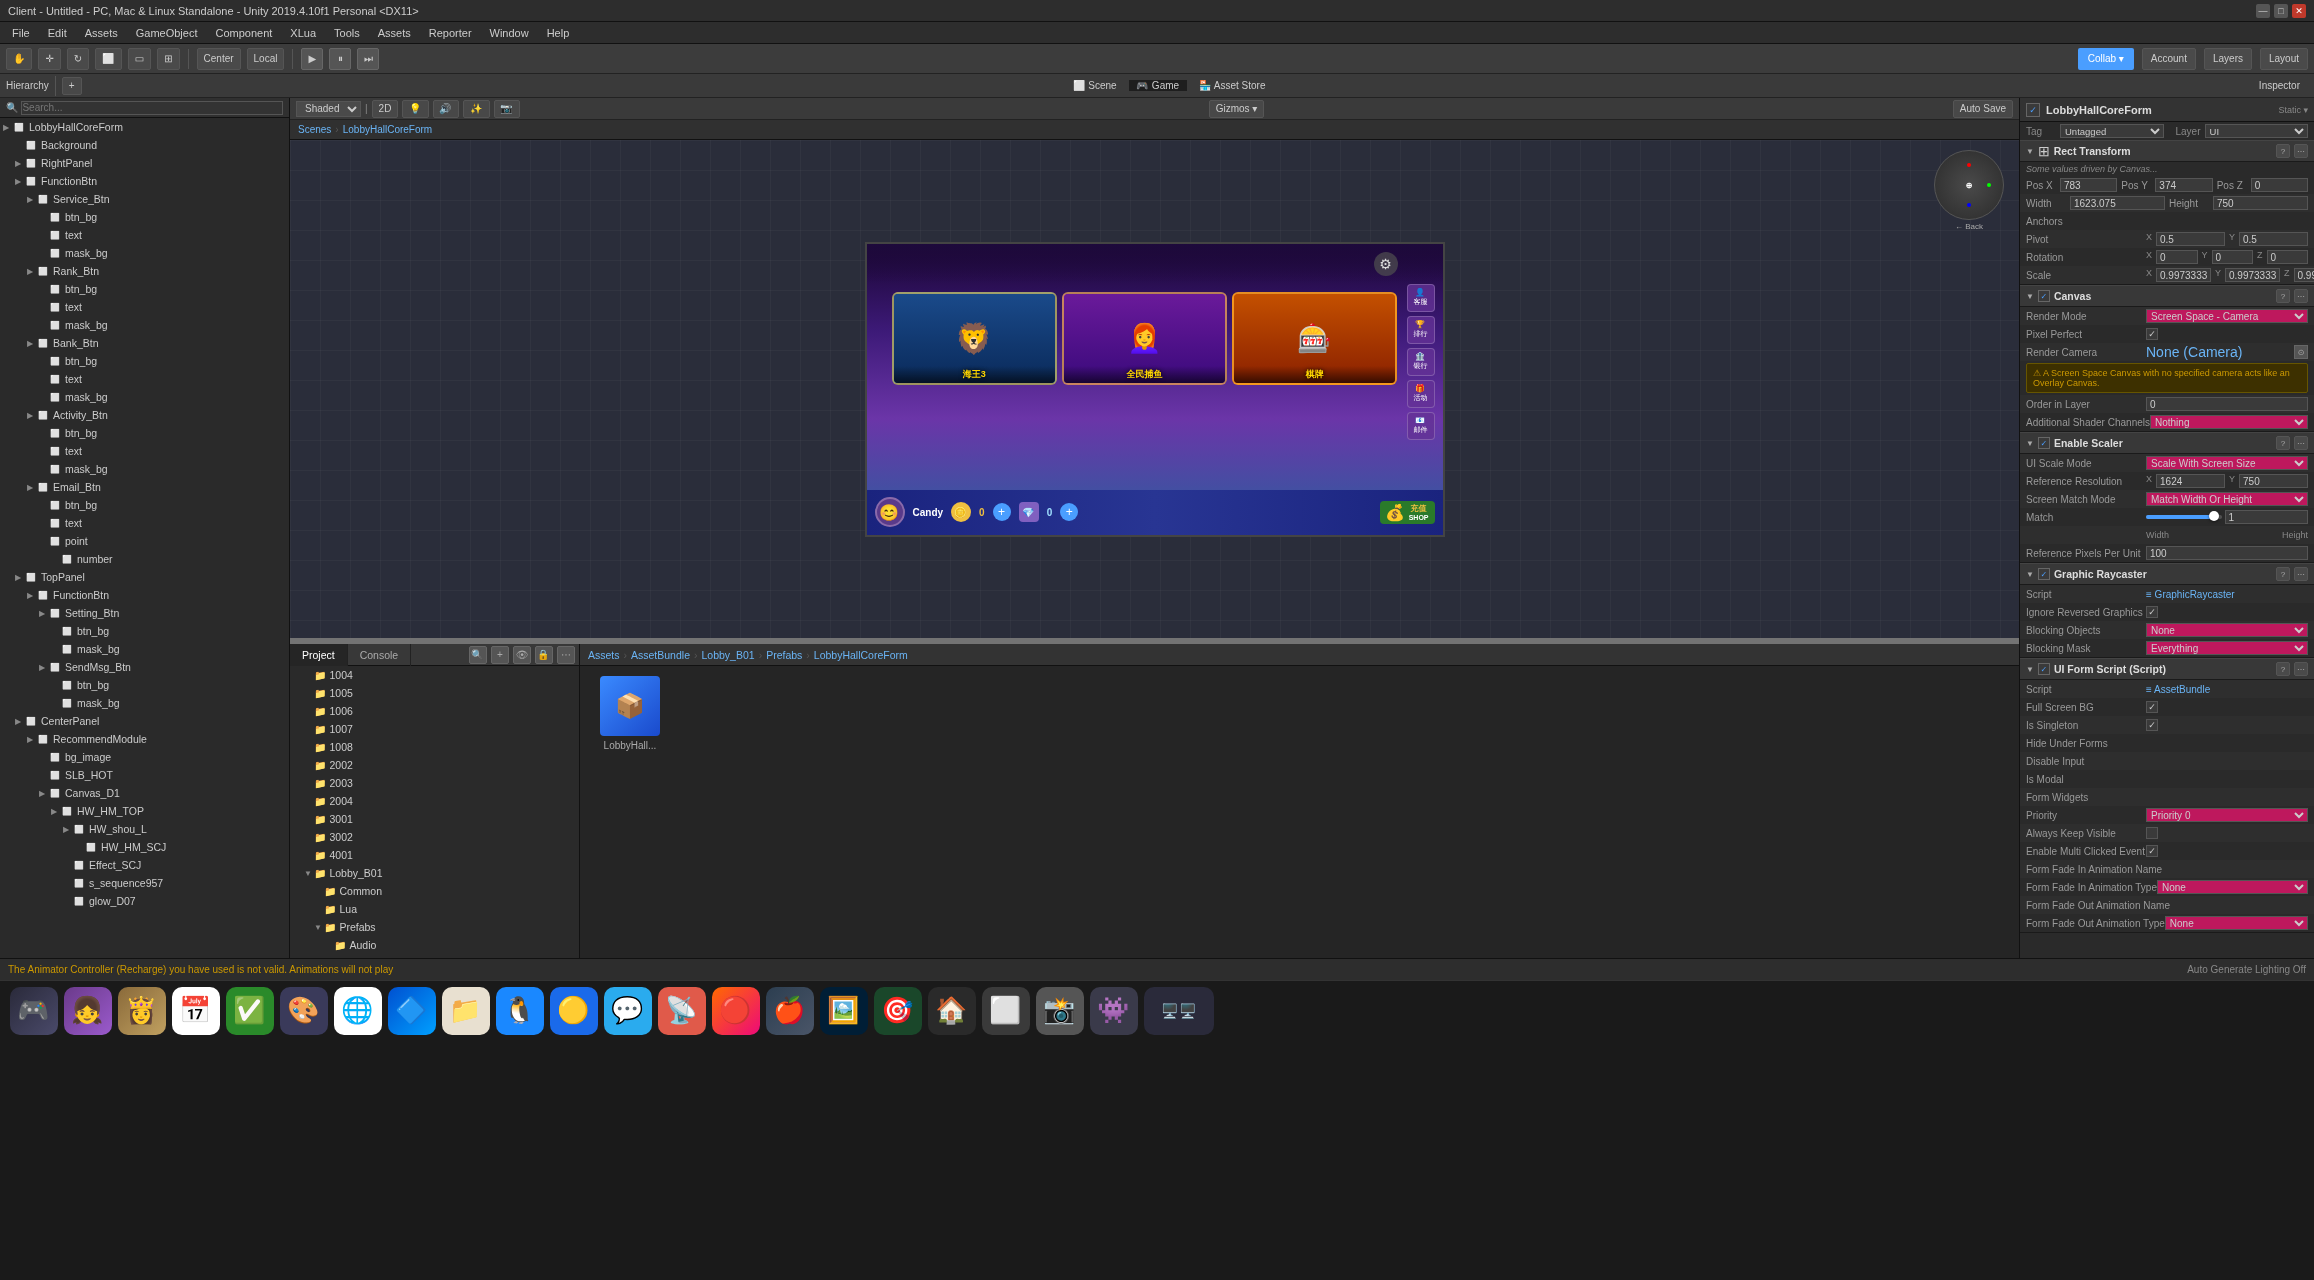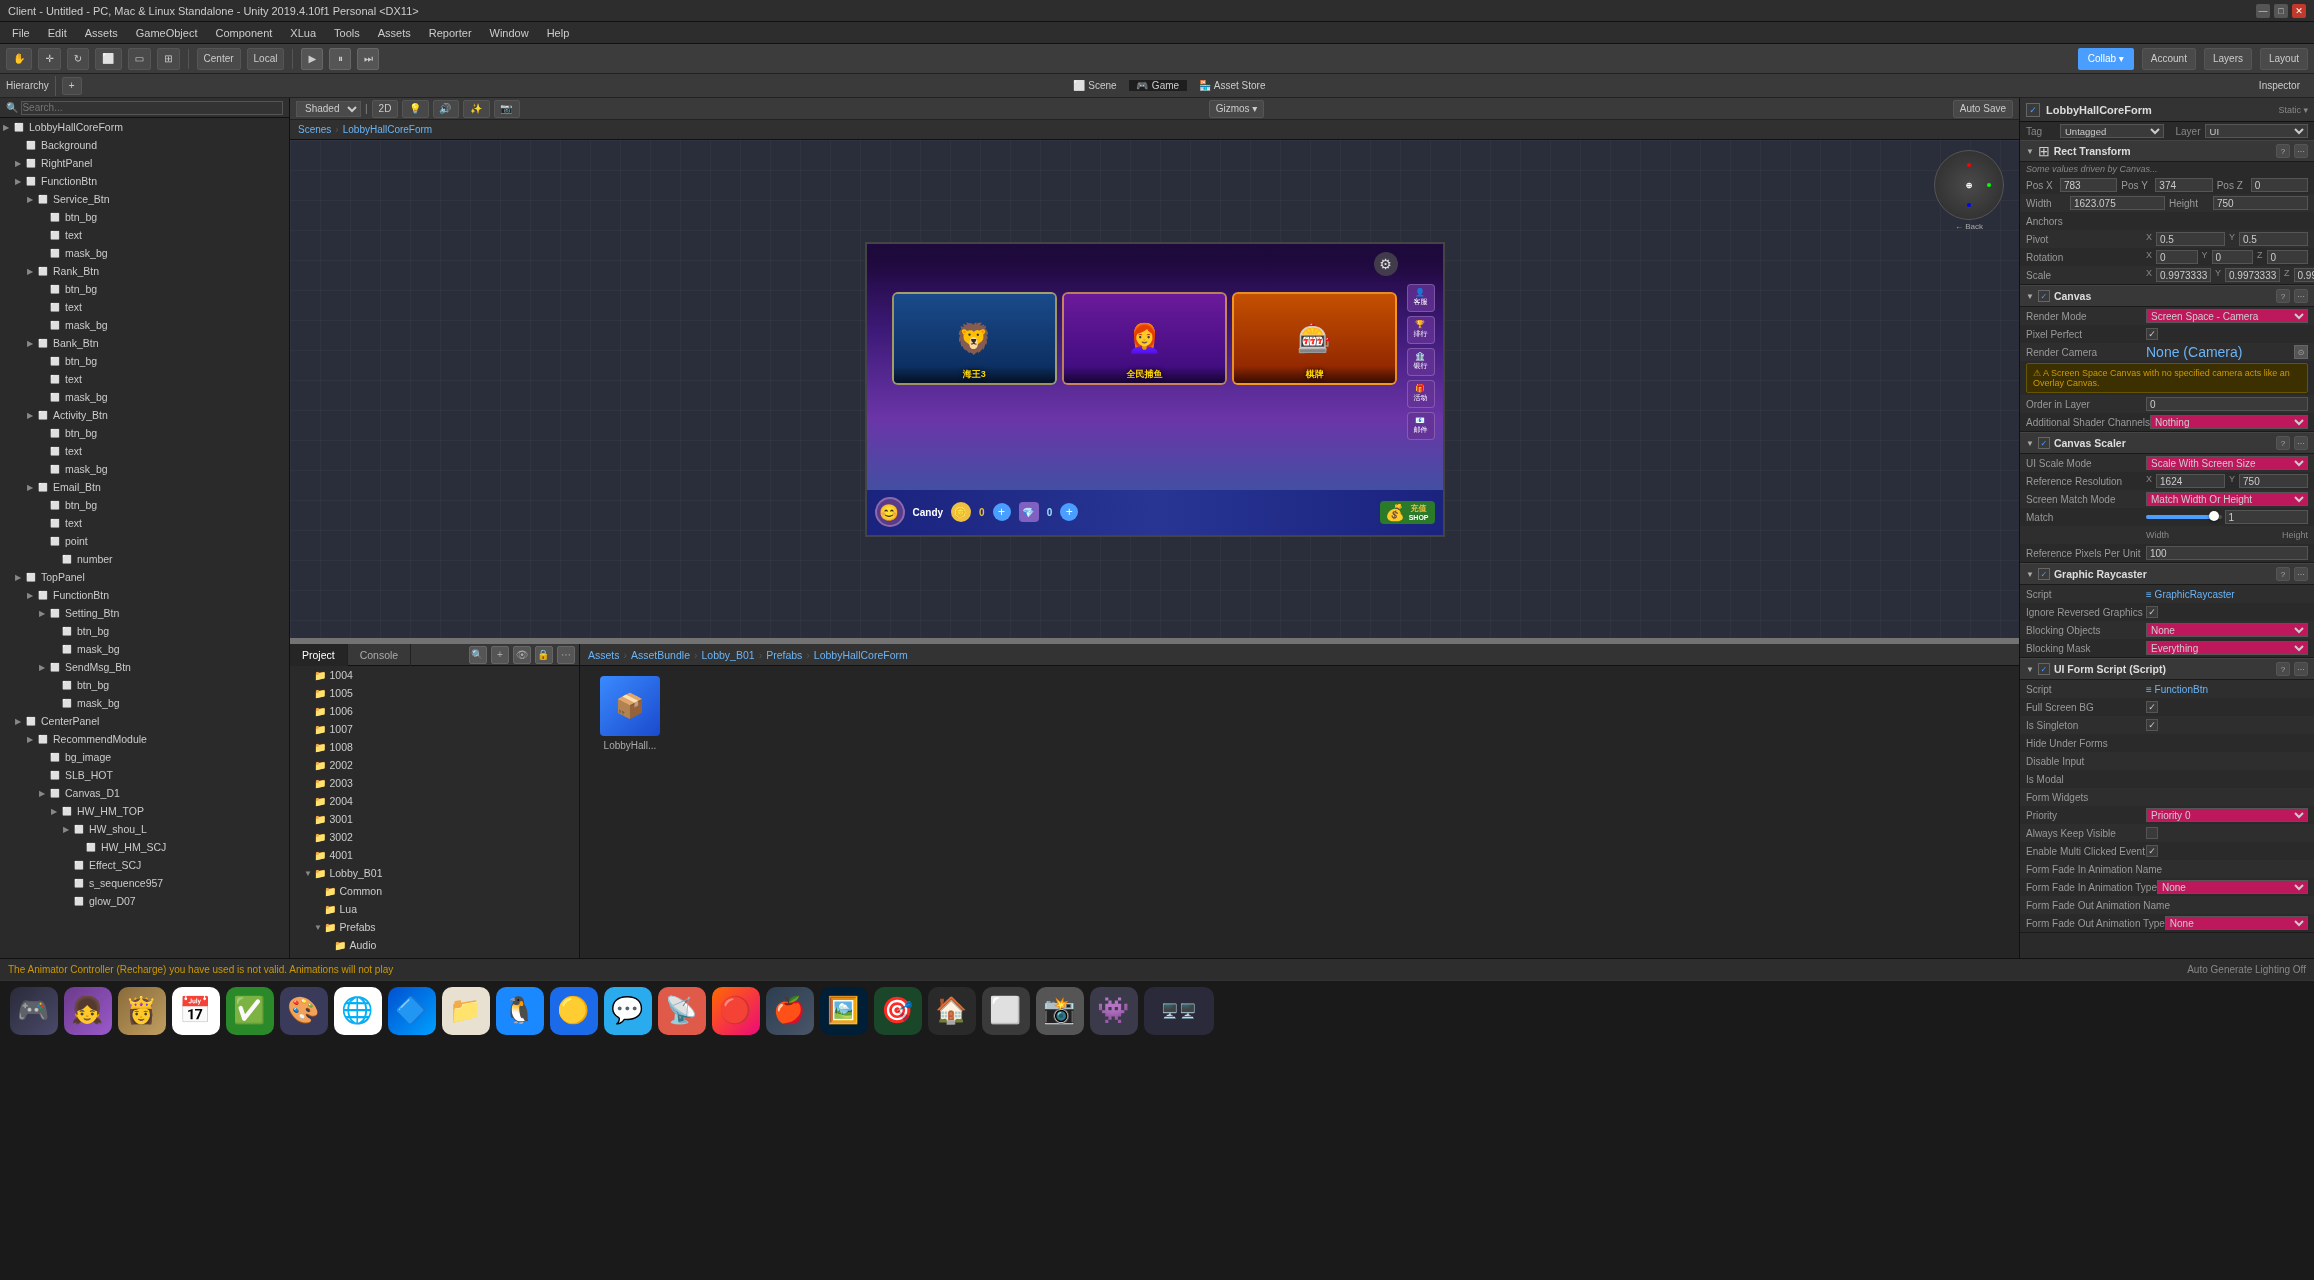--- a/index.html
+++ b/index.html
@@ -1236,21 +1236,21 @@
           <select class="insp-select">
             <option>Nothing</option>
           </select>
         </div>
       </div>
 
       <div class="insp-section">
         <div class="comp-header">
           <span class="fold">▼</span>
           <div class="comp-checkbox">✓</div>
-          <span class="comp-name">Canvas Scaler</span>
+          <span class="comp-name">Enable Scaler</span>
           <div class="comp-icons">
             <div class="comp-icon-btn">?</div>
             <div class="comp-icon-btn">⋯</div>
           </div>
         </div>
         <div class="insp-row">
           <span class="insp-label">UI Scale Mode</span>
           <select class="insp-select">
             <option>Scale With Screen Size</option>
           </select>
@@ -1330,21 +1330,21 @@
           <span class="fold">▼</span>
           <div class="comp-checkbox">✓</div>
           <span class="comp-name">UI Form Script (Script)</span>
           <div class="comp-icons">
             <div class="comp-icon-btn">?</div>
             <div class="comp-icon-btn">⋯</div>
           </div>
         </div>
         <div class="insp-row">
           <span class="insp-label">Script</span>
-          <span class="insp-value" style="color:#6ab4f5;cursor:pointer;">≡ FunctionBtn</span>
+          <span class="insp-value" style="color:#6ab4f5;cursor:pointer;">≡ AssetBundle</span>
         </div>
         <div class="insp-row">
           <span class="insp-label">Full Screen BG</span>
           <div class="insp-checkbox">✓</div>
         </div>
         <div class="insp-row">
           <span class="insp-label">Is Singleton</span>
           <div class="insp-checkbox">✓</div>
         </div>
         <div class="insp-row">

